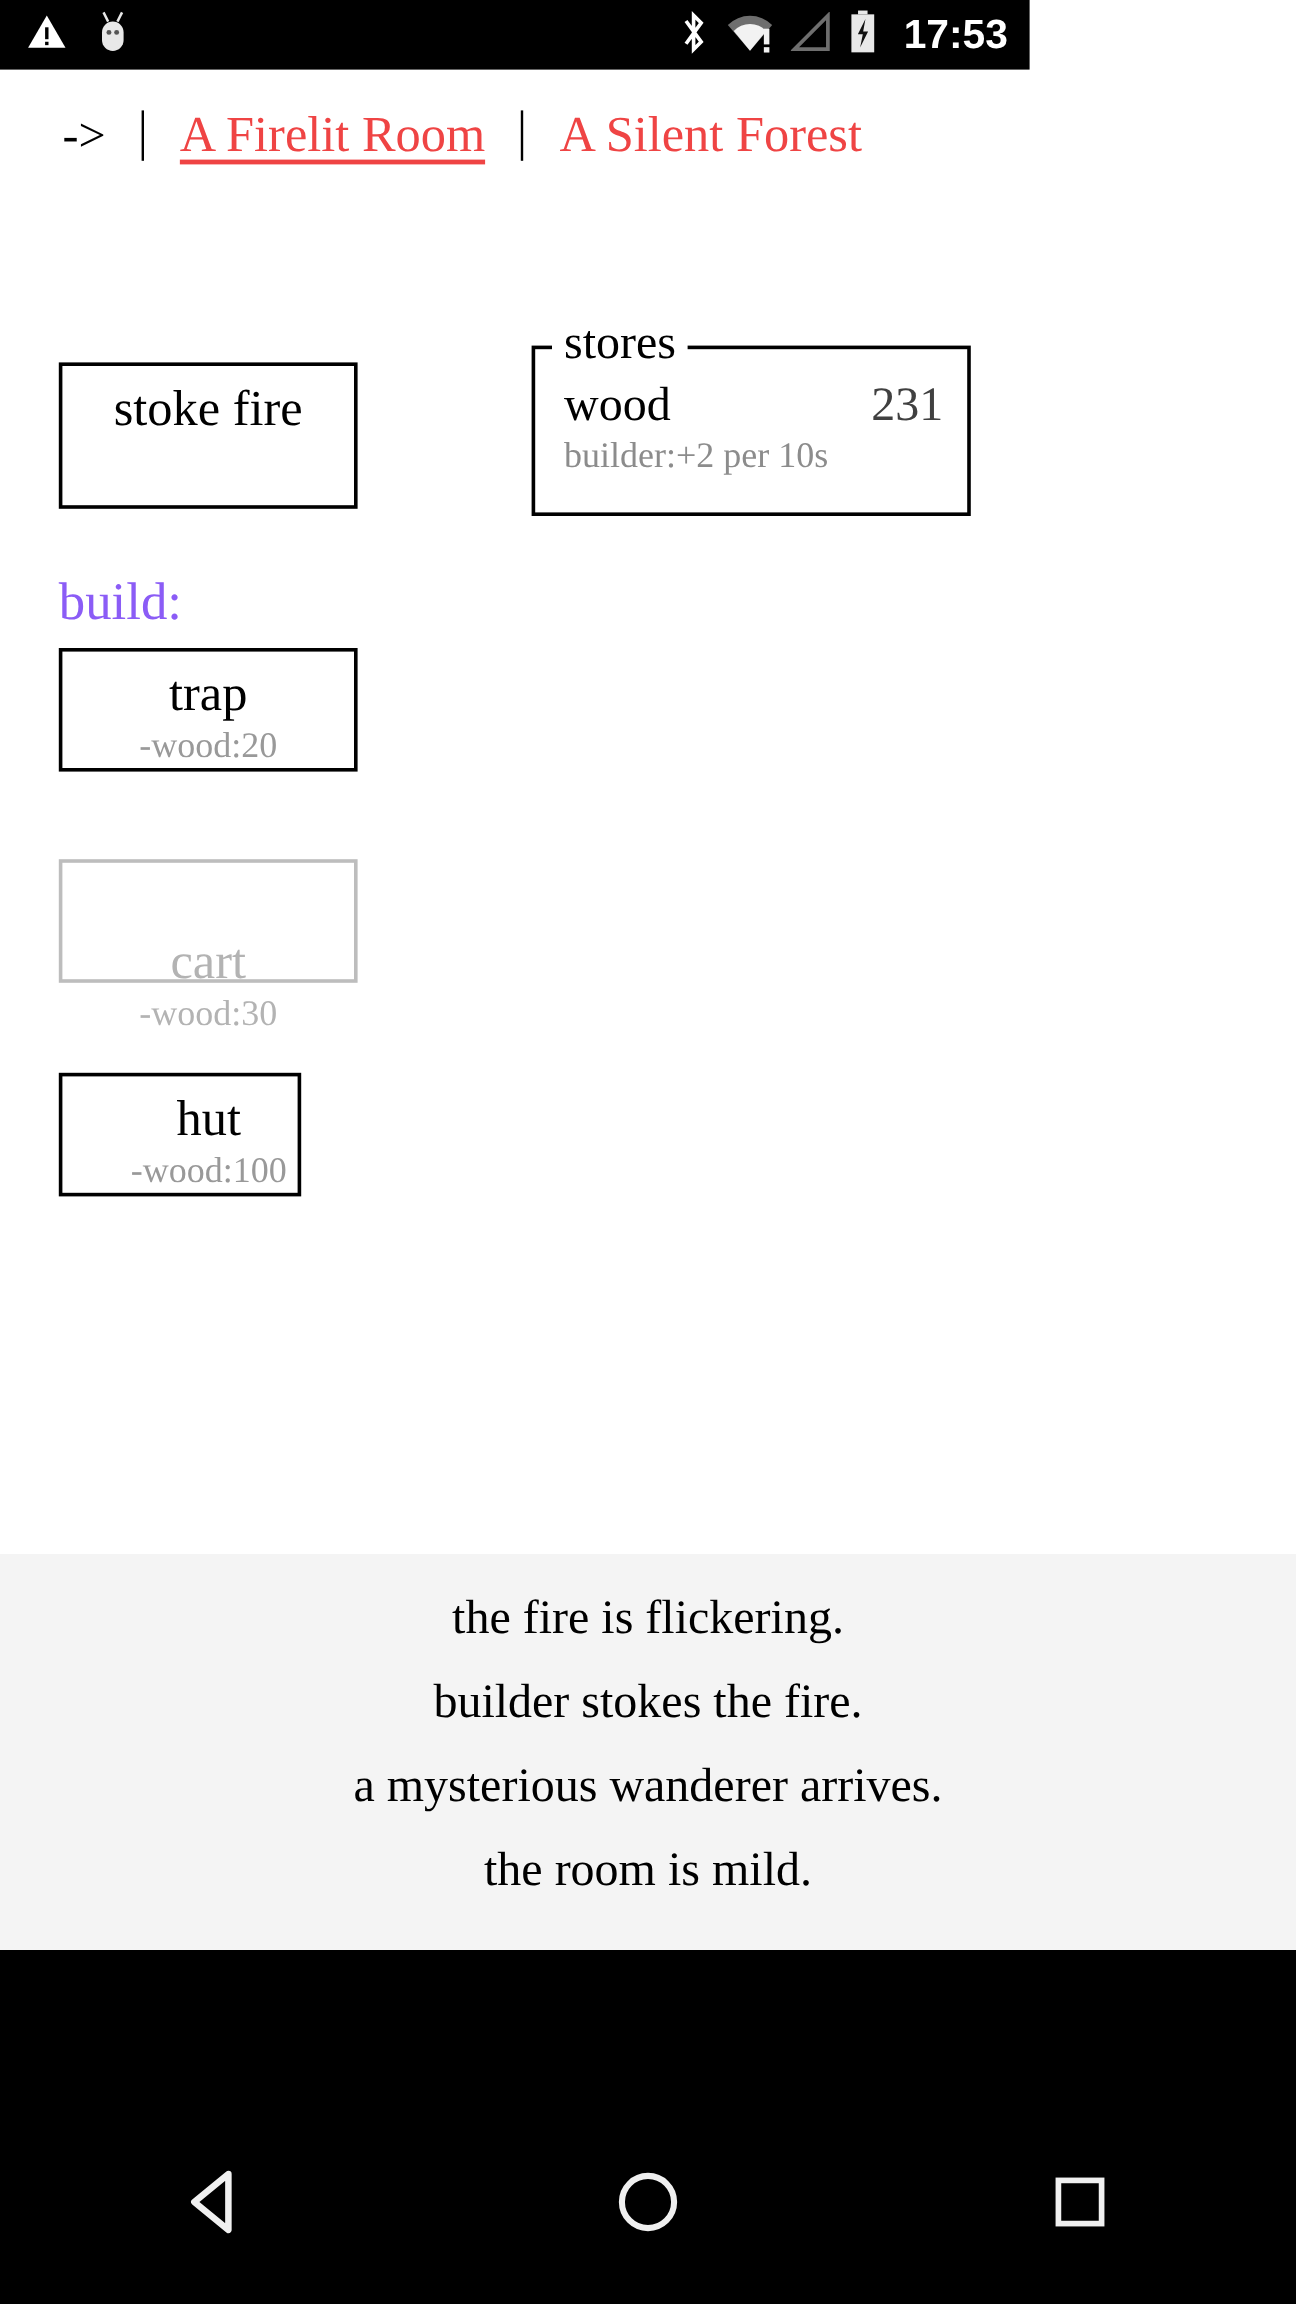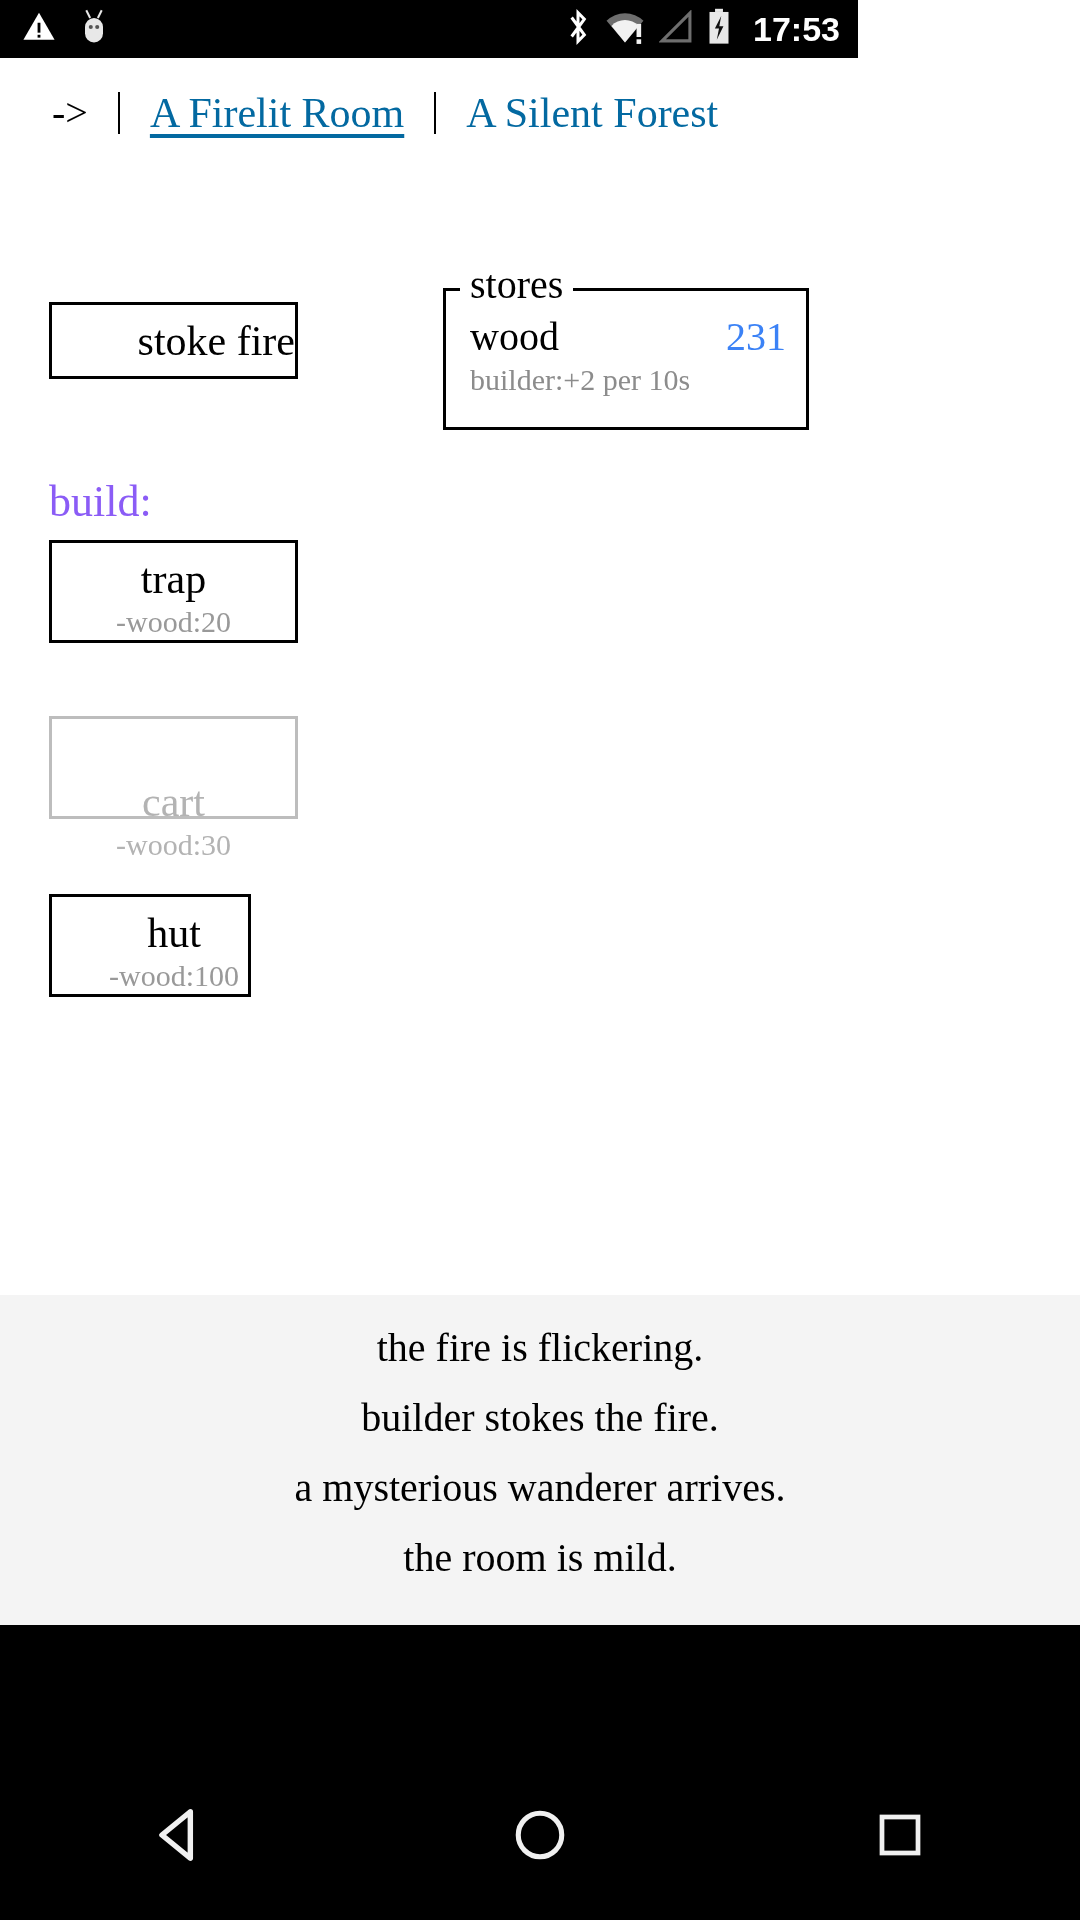--- a/index.html
+++ b/index.html
@@ -29,21 +29,21 @@
   .header{
     position:absolute; top:58px; left:0; width:1080px; height:110px;
     display:flex; align-items:center; padding-left:52px;
   }
   .hdr-arrow{ font-size:40px; color:#000; line-height:1; }
   .hdr-sep{
     width:2px; height:42px; background:#000000;
     margin:0 30px;
   }
   .hdr-loc{
-    font-size:42px; color:#0369a1; line-height:1;
+    font-size:42px; color:#ef4444; line-height:1;
     white-space:nowrap;
   }
   .hdr-loc.active{ text-decoration:underline; text-underline-offset:7px; }
 
   
   .main{
     position:absolute; top:168px; left:0; width:1080px; height:1127px;
     background:#ffffff;
   }
 
@@ -60,21 +60,21 @@
     display:block;
   }
   .btn .b-cost{
     font-size:30px; color:#999999; line-height:1.15;
     display:block; margin-top:4px;
   }
   .btn.disabled{ border-color:#bdbdbd; }
   .btn.disabled .b-title{ color:#b3b3b3;margin-top:47px; }
   .btn.disabled .b-cost{ color:#b3b3b3; }
 
-  #stoke-fire{ left:49px; top:134px; width:249px; height:77px;text-align:right; }
+  #stoke-fire{ left:49px; top:134px; width:249px; height:122px; }
   #build-trap{ left:49px; top:372px; width:249px; height:103px; }
   #build-cart{ left:49px; top:548px; width:249px; height:103px; }
   #build-hut { left:49px; top:726px; width:202px; height:103px;padding-left:48px; }
 
   .build-label{
     position:absolute; left:49px; top:312px;
     font-size:44px; color:#8b5cf6; line-height:1;
   }
 
   
@@ -86,21 +86,21 @@
   .stores-legend{
     position:absolute; left:14px; top:-26px;
     background:#ffffff; padding:0 10px;
     font-size:40px; color:#000000; line-height:1;
   }
   .store-row{
     position:absolute; left:24px; right:20px; top:22px;
     display:flex; justify-content:space-between; align-items:baseline;
   }
   .store-name{ font-size:40px; color:#000000; }
-  .store-val{ font-size:40px; color:#3b82f6; }
+  .store-val{ font-size:40px; color:#404040; }
   .store-sub{
     position:absolute; left:24px; top:74px;
     font-size:30px; color:#8c8c8c; line-height:1;
   }
 
   
   .notifications{
     position:absolute; top:1295px; left:0; width:1080px; height:330px;
     background:#f4f4f4;
     padding-top:18px;

